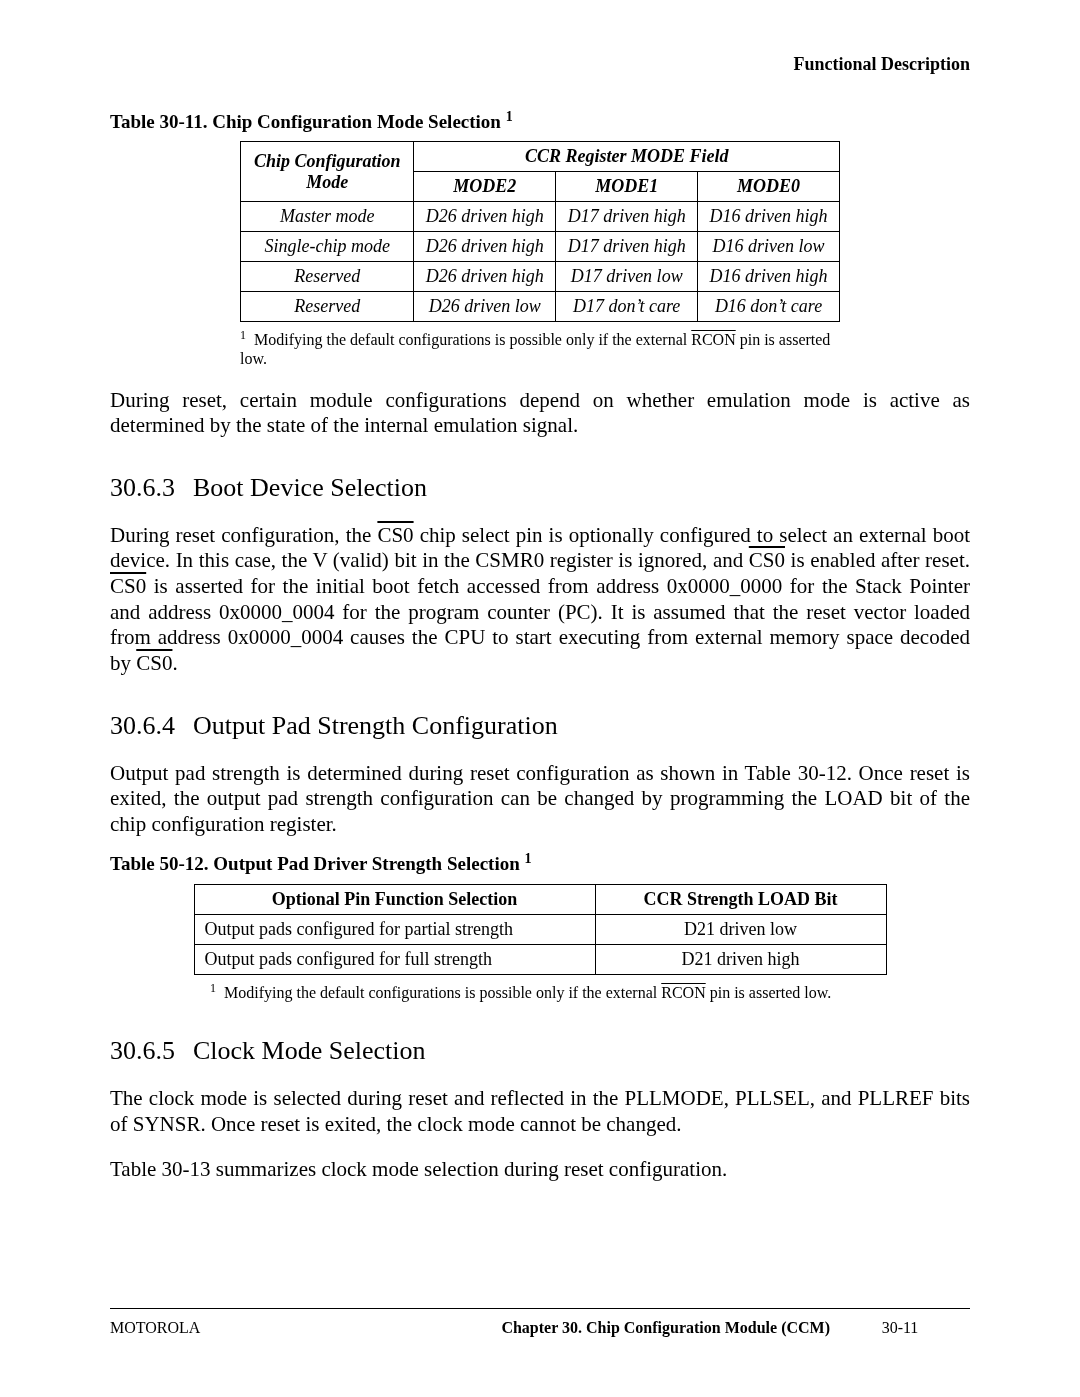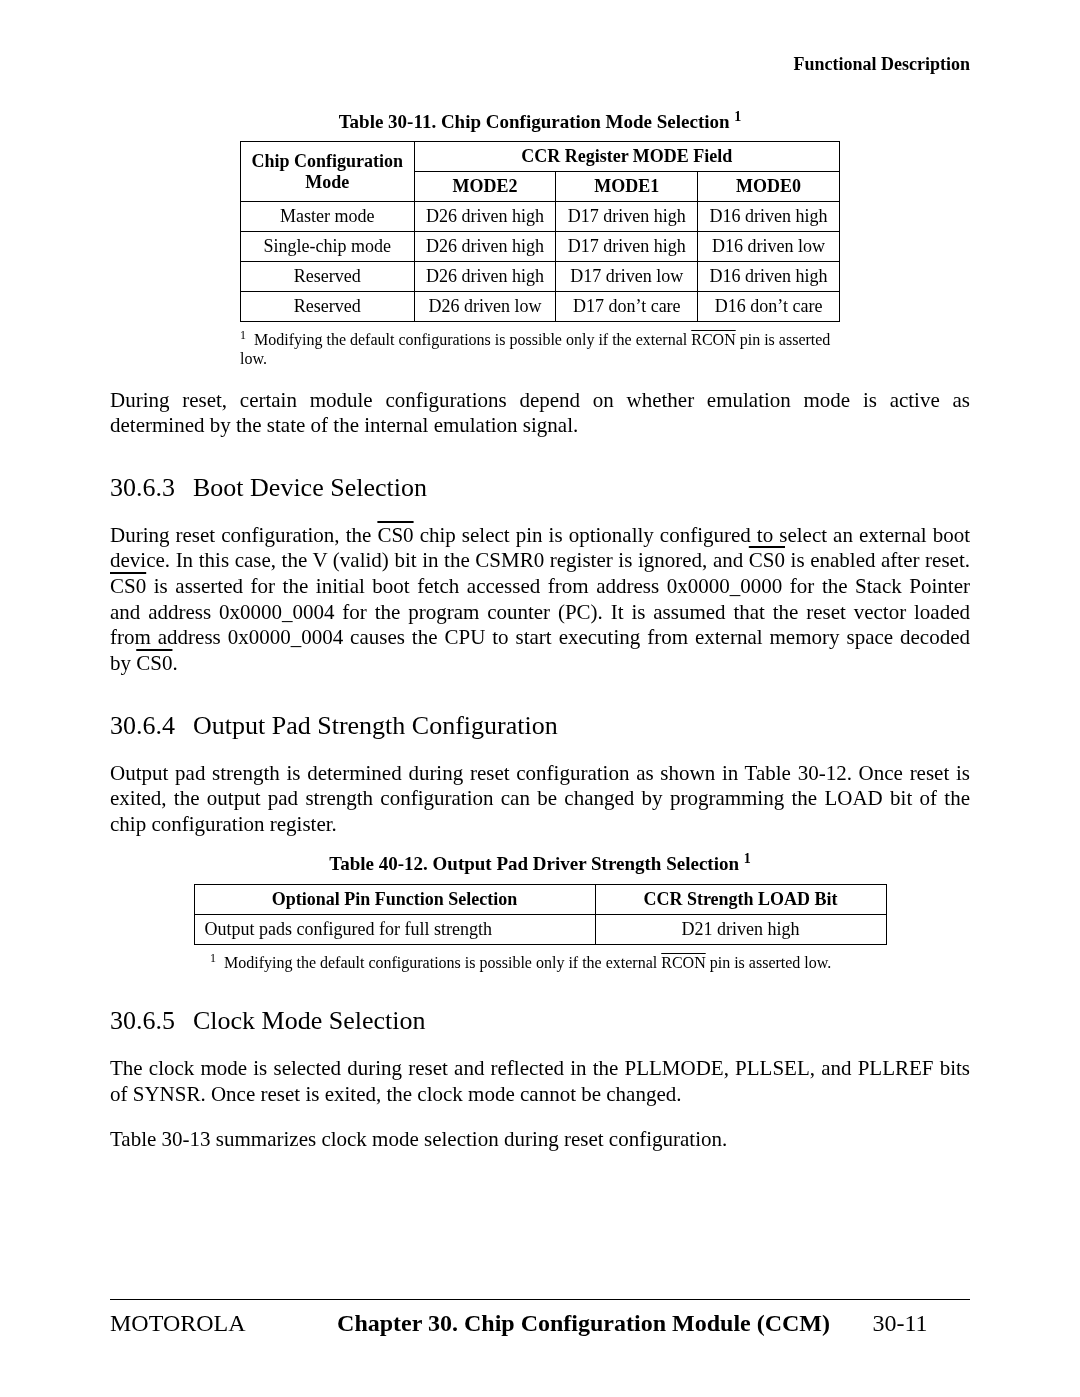--- a/index.html
+++ b/index.html
@@ -15,32 +15,31 @@
     box-sizing: border-box;
     padding: 54px 110px 0 110px;
   }
   .header-right {
     text-align: right;
     font-weight: bold;
     font-size: 18px;
     margin-bottom: 34px;
   }
   .table-caption {
-    text-align: center;
     font-weight: bold;
     font-size: 19px;
     margin: 6px 0 8px 0;
   }
   .table-caption sup { font-size: 14px; }
   table {
     border-collapse: collapse;
     margin: 0 auto;
     font-size: 18px;
   }
-  table.t1 { width: 600px; }
+  table.t1 { width: 600px; font-style: italic; }
   table.t2 { width: 693px; }
   th, td {
     border: 1px solid #000;
     padding: 4px 10px;
     text-align: center;
     vertical-align: middle;
   }
   td.left { text-align: left; }
   .footnote {
     width: 600px;
@@ -60,21 +59,21 @@
     font-weight: normal;
     margin: 34px 0 10px 0;
   }
   h2.section .num { display:inline-block; margin-right: 18px; }
   .footer {
     position: absolute;
     left: 110px; right: 110px;
     bottom: 60px;
     border-top: 1px solid #000;
     padding-top: 10px;
-    font-size: 24px;
+    font-size: 16px;
   }
   .footer-row { display:flex; justify-content:space-between; }
   .footer-center { font-weight: bold; text-align:right; flex:1; }
   .footer-left, .footer-right { width: 140px; }
   .footer-right { text-align:center; }
 </style>
 </head>
 <body>
 
 <div class="page">
@@ -137,28 +136,32 @@
     <span>During reset configuration, the </span><span class="overline">CS0</span><span> chip select pin is optionally configured to select an external boot device. In this case, the V (valid) bit in the CSMR0 register is ignored, and </span><span class="overline">CS0</span><span> is enabled after reset. </span><span class="overline">CS0</span><span> is asserted for the initial boot fetch accessed from address 0x0000_0000 for the Stack Pointer and address 0x0000_0004 for the program counter (PC). It is assumed that the reset vector loaded from address 0x0000_0004 causes the CPU to start executing from external memory space decoded by </span><span class="overline">CS0</span><span>.</span>
   </p>
 
   <h2 class="section">
     <span class="num">30.6.4</span><span>Output Pad Strength Configuration</span>
   </h2>
 
   <p class="body">Output pad strength is determined during reset configuration as shown in Table 30-12. Once reset is exited, the output pad strength configuration can be changed by programming the LOAD bit of the chip configuration register.</p>
 
   <div class="table-caption" style="margin-top:14px">
-    <span>Table 40-12. Output Pad Driver Strength Selection </span><sup>1</sup>
+    <span>Table 50-12. Output Pad Driver Strength Selection </span><sup>1</sup>
   </div>
 
   <table class="t2">
     <tbody>
         <tr>
       <th style="width:380px">Optional Pin Function Selection</th>
       <th>CCR Strength LOAD Bit</th>
+    </tr>
+    <tr>
+      <td class="left">Output pads configured for partial strength</td>
+      <td>D21 driven low</td>
     </tr>
     <tr>
       <td class="left">Output pads configured for full strength</td>
       <td>D21 driven high</td>
     </tr>
   </tbody>
     </table>
 
   <div class="footnote" style="width:660px">
     <sup>1</sup>&nbsp;&nbsp;<span>Modifying the default configurations is possible only if the external </span><span class="overline">RCON</span><span> pin is asserted low.</span>

